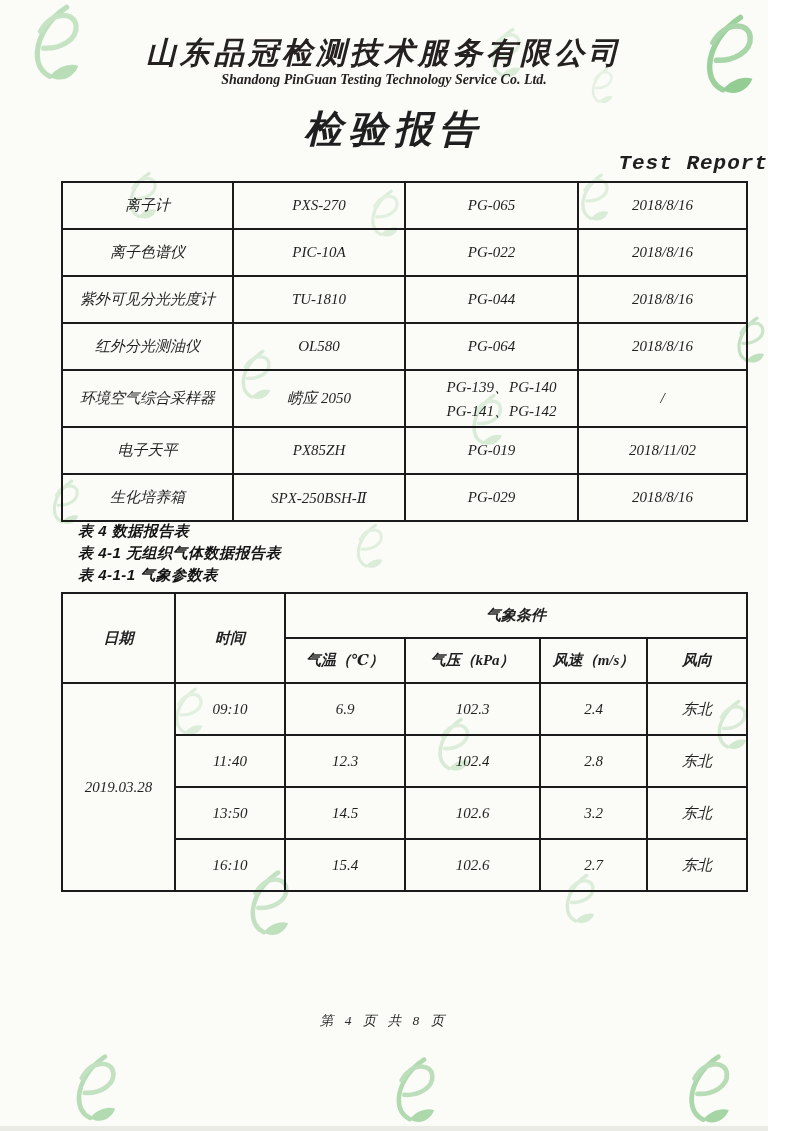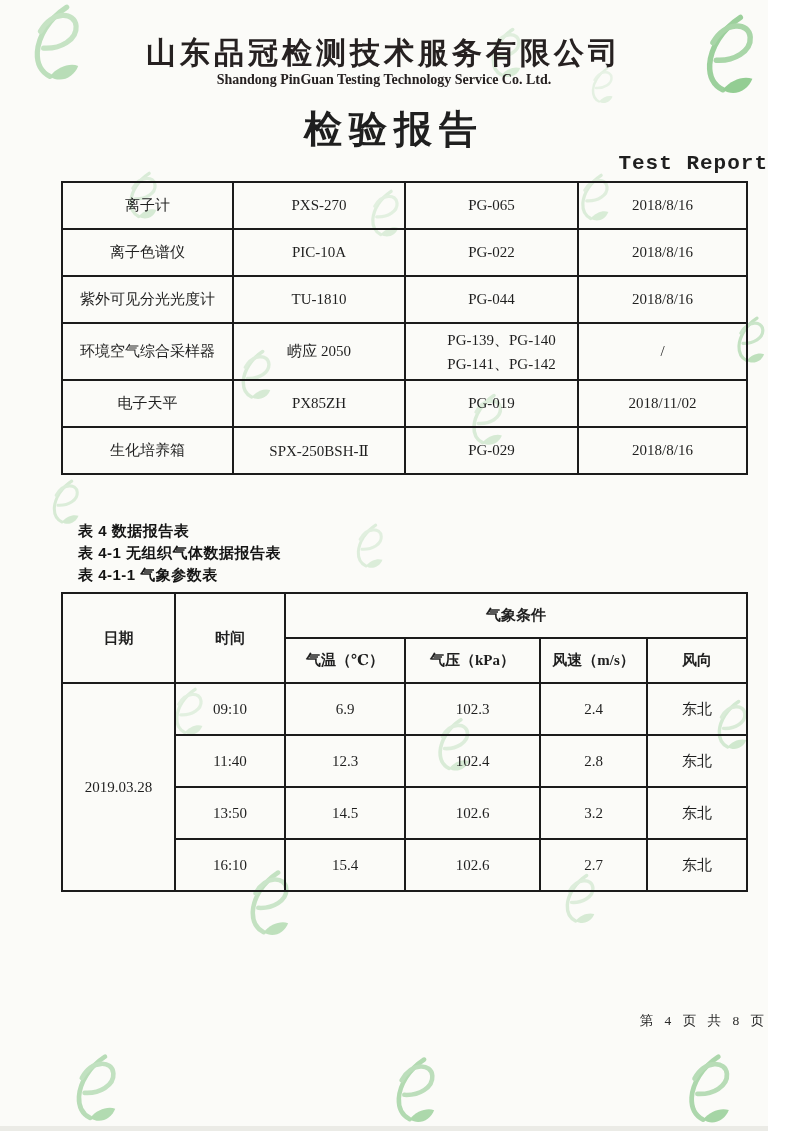--- a/index.html
+++ b/index.html
@@ -1,20 +1,21 @@
 <!DOCTYPE html>
 <html><head>
 <meta charset="utf-8">
 <style>
   html,body { margin:0; padding:0; background:#ffffff; }
   .page {
     position:relative; width:768px; height:1131px;
     background:#fbfbf8; overflow:hidden;
     font-family:"Liberation Serif","DejaVu Serif",serif;
     color:#1f1f1f;
+    font-style:italic;
   }
   
   .hdr { position:absolute; left:0; width:100%; text-align:center; }
   .company-cn { top:33px; font-size:30px; font-weight:bold; letter-spacing:4px; color:#262121; }
   .company-en { top:72px; font-size:14px; font-weight:bold; color:#262121; }
   .title-cn   { top:104px; font-size:38px; font-weight:bold; letter-spacing:7px;margin-left:10px; }
   .title-en   { top:152px; font-size:21px; font-weight:bold; font-family:"Liberation Mono","DejaVu Sans Mono",monospace; letter-spacing:1px;text-align:right; }
   
   table { border-collapse:collapse; position:absolute; left:61px; table-layout:fixed; }
   td {
@@ -31,21 +32,21 @@
   
   .captions {
     position:absolute; left:78px; top:520px;
     font-family:"Liberation Sans","DejaVu Sans",sans-serif;
     font-weight:bold; font-size:15px; line-height:22px; color:#141414;
     letter-spacing:0.5px;
   }
   
   .footer {
     position:absolute; top:1012px; left:0; width:100%;
-    text-align:right; font-size:13.5px; letter-spacing:4px; color:#2a2a2a;
+    text-align:center; font-size:13.5px; letter-spacing:4px; color:#2a2a2a;
   }
   
   .wm { position:absolute; pointer-events:none; }
   .wm svg { width:100%; height:100%; }
   .scan-edge { position:absolute; left:0; bottom:0; width:100%; height:5px; background:#ebebe6; }
 </style>
 </head>
 <body>
 
 <div class="page">
@@ -143,20 +144,26 @@
     <tr class="r">
       <td>离子色谱仪</td>
       <td>PIC-10A</td>
       <td>PG-022</td>
       <td>2018/8/16</td>
     </tr>
     <tr class="r">
       <td>紫外可见分光光度计</td>
       <td>TU-1810</td>
       <td>PG-044</td>
+      <td>2018/8/16</td>
+    </tr>
+    <tr class="r">
+      <td>红外分光测油仪</td>
+      <td>OL580</td>
+      <td>PG-064</td>
       <td>2018/8/16</td>
     </tr>
     <tr class="rt">
       <td>环境空气综合采样器</td>
       <td>崂应 2050</td>
       <td class="preline">PG-139、PG-140
 PG-141、PG-142</td>
       <td>/</td>
     </tr>
     <tr class="r">

